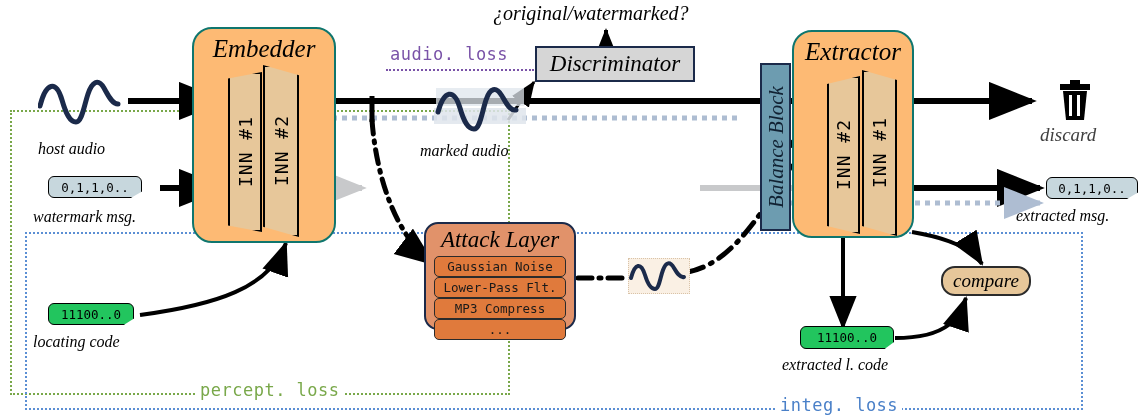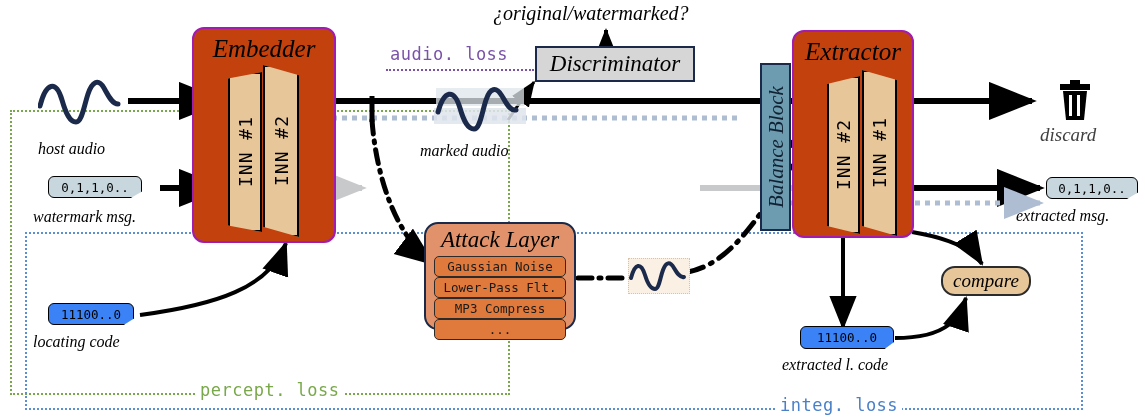--- a/index.html
+++ b/index.html
@@ -9,32 +9,32 @@
   svg.layer{position:absolute;left:0;top:0;width:1145px;height:417px;overflow:visible;}
   .abs{position:absolute;}
   
   .lbl-it{font-family:"Liberation Serif",serif;font-style:italic;font-size:16px;color:#000;white-space:nowrap;}
   .lbl-it-gray{font-family:"Liberation Serif",serif;font-style:italic;font-size:19px;color:#404040;white-space:nowrap;}
   .boxtitle{font-family:"Liberation Serif",serif;font-style:italic;font-size:25px;color:#000;white-space:nowrap;}
   .question{font-family:"Liberation Serif",serif;font-style:italic;font-size:20px;color:#000;white-space:nowrap;}
   .mono{font-family:"DejaVu Sans Mono","Liberation Mono",monospace;font-size:12.5px;white-space:nowrap;}
   .lossmono{font-family:"DejaVu Sans Mono","Liberation Mono",monospace;font-size:17px;letter-spacing:0.5px;white-space:nowrap;background:#fff;padding:0 4px;}
   
-  .bigbox{position:absolute;border:2px solid #a21caf;border-radius:12px;background:#c2410c;box-sizing:border-box;}
+  .bigbox{position:absolute;border:2px solid #0f766e;border-radius:20px;background:#fdba74;box-sizing:border-box;}
   .bigbox > .boxtitle{position:absolute;left:0;width:100%;text-align:center;top:6px;}
   
   .inn{position:absolute;background:#e7c79a;border:2px solid #000;box-sizing:border-box;
        display:flex;align-items:center;justify-content:center;}
   .inn span{font-family:"DejaVu Sans Mono","Liberation Mono",monospace;font-size:18px;
             writing-mode:vertical-rl;transform:rotate(180deg);letter-spacing:1px;color:#000;}
   
   .chip{position:absolute;box-sizing:border-box;border:1.6px solid #000;
         display:flex;align-items:center;justify-content:center;}
   .chip-blue{background:#c7d7dd;}
-  .chip-cream{background:#3b82f6;}
+  .chip-cream{background:#22c55e;}
   
   .attack{position:absolute;border:2px solid #1b2a4a;border-radius:14px;background:#e1926a;box-sizing:border-box;}
   .attack .boxtitle{position:absolute;left:0;width:100%;text-align:center;top:3px;font-size:23px;}
   .atk-item{position:absolute;height:19px;left:8px;right:8px;background:#e07a3c;
             border:1.4px solid #2b2b2b;border-radius:5px;display:flex;align-items:center;justify-content:center;}
   .atk-item span{font-family:"DejaVu Sans Mono","Liberation Mono",monospace;font-size:12.5px;color:#1a1a1a;}
   
   .balance{position:absolute;background:#6d9cb0;border:2px solid #1b2a4a;box-sizing:border-box;}
   .balance span{position:absolute;left:50%;top:50%;transform:translate(-50%,-50%) rotate(-90deg);
      font-family:"Liberation Serif",serif;font-style:italic;font-size:21px;color:#123;white-space:nowrap;}

